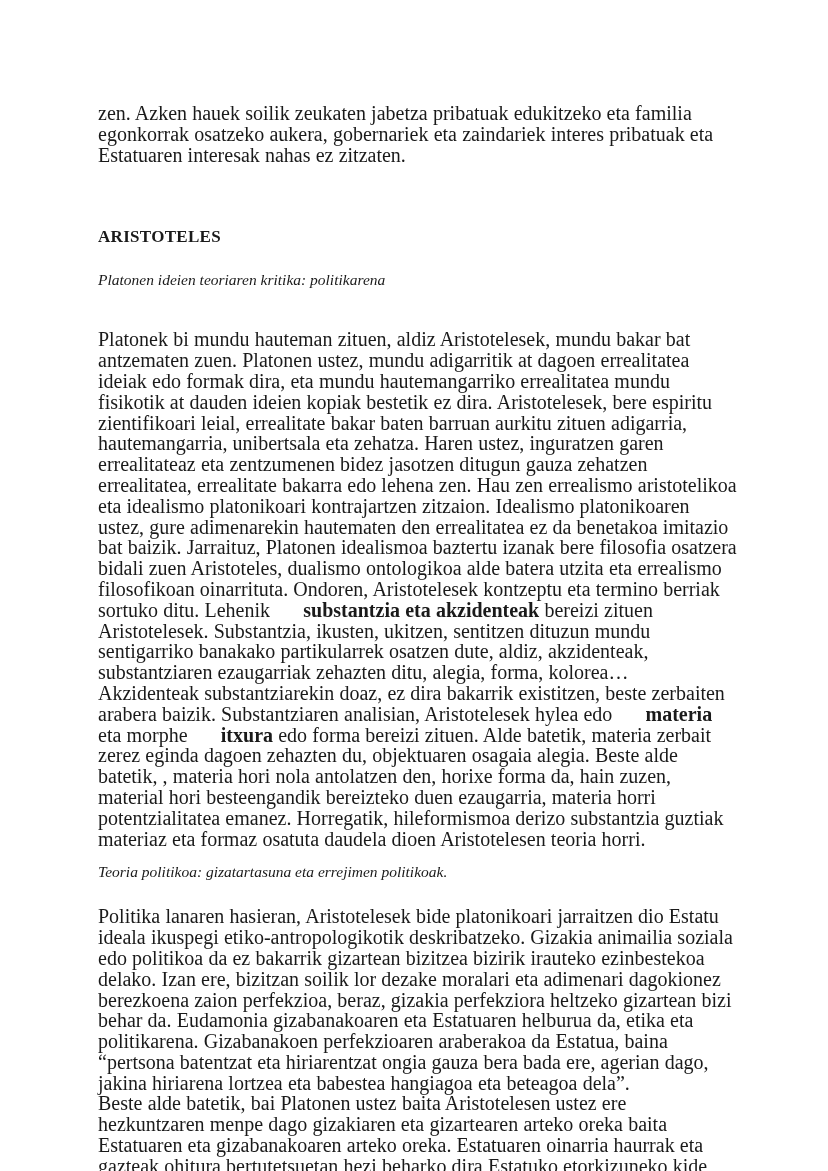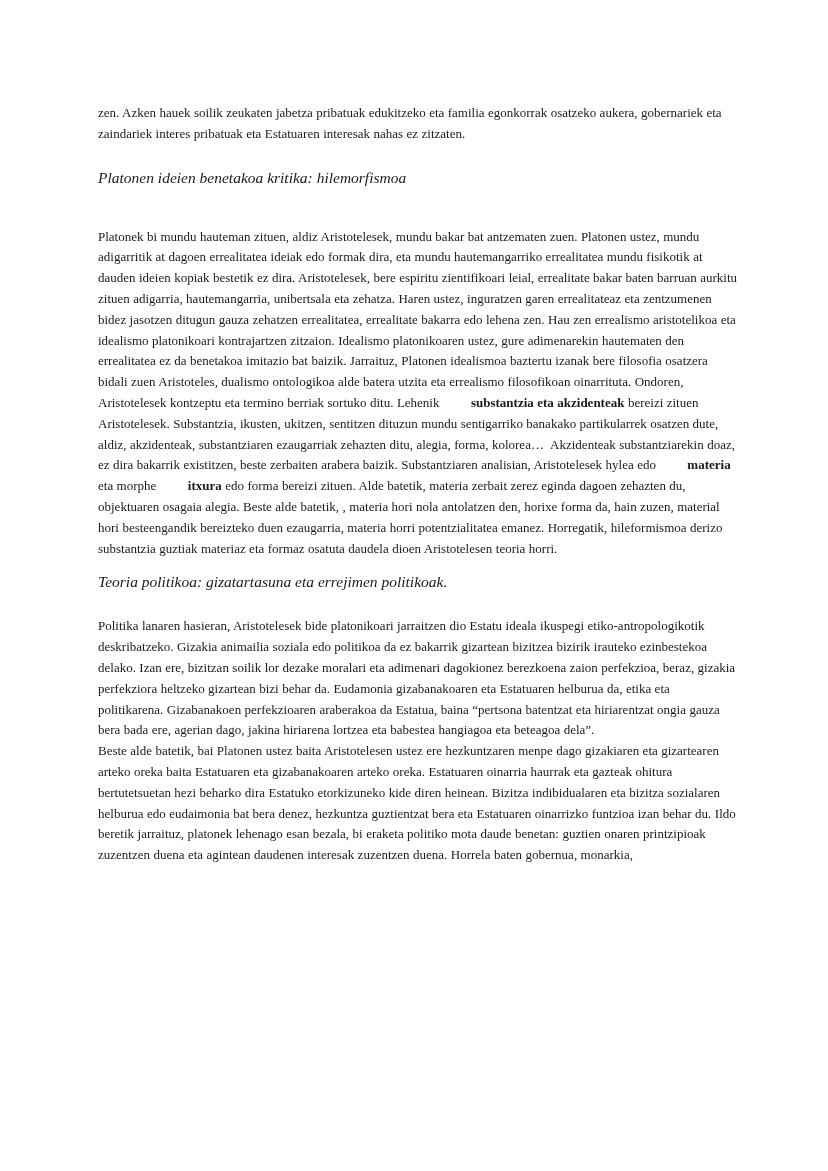--- a/index.html
+++ b/index.html
@@ -13,21 +13,21 @@
     height: 1171px;
     background: #ffffff;
     box-sizing: border-box;
     padding: 103px 90px 0 98px;
     font-family: "Liberation Serif", serif;
     color: #1a1a1a;
     overflow: hidden;
   }
   .body-text {
     margin: 0;
-    font-size: 13px;
+    font-size: 20px;
     line-height: 20.8px;
     text-align: left;
     word-spacing: 0.2px;
   }
   .heading {
     margin: 61px 0 0 0;
     font-size: 17px;
     line-height: 21px;
     font-weight: bold;
     letter-spacing: 0.3px;
@@ -45,22 +45,23 @@
   .para-2     { margin-top: 24px; }
   .bold { font-weight: bold; margin-left: 28px; }
 </style>
 </head>
 <body>
 
 <div class="page">
 
   <p class="body-text">zen. Azken hauek soilik zeukaten jabetza pribatuak edukitzeko eta familia egonkorrak osatzeko aukera, gobernariek eta zaindariek interes pribatuak eta Estatuaren interesak nahas ez zitzaten.</p>
 
+  <h1 class="heading">ARISTOTELES</h1>
 
-  <p class="subtitle subtitle-1">Platonen ideien benetakoa kritika: hilemorfismoa</p>
+  <p class="subtitle subtitle-1">Platonen ideien teoriaren kritika: politikarena</p>
 
   <p class="body-text para-1"><span>Platonek bi mundu hauteman zituen, aldiz Aristotelesek, mundu bakar bat antzematen zuen. Platonen ustez, mundu adigarritik at dagoen errealitatea ideiak edo formak dira, eta mundu hautemangarriko errealitatea mundu fisikotik at dauden ideien kopiak bestetik ez dira. Aristotelesek, bere espiritu zientifikoari leial, errealitate bakar baten barruan aurkitu zituen adigarria, hautemangarria, unibertsala eta zehatza. Haren ustez, inguratzen garen errealitateaz eta zentzumenen bidez jasotzen ditugun gauza zehatzen errealitatea, errealitate bakarra edo lehena zen. Hau zen errealismo aristotelikoa eta idealismo platonikoari kontrajartzen zitzaion. Idealismo platonikoaren ustez, gure adimenarekin hautematen den errealitatea ez da benetakoa imitazio bat baizik. Jarraituz, Platonen idealismoa baztertu izanak bere filosofia osatzera bidali zuen Aristoteles, dualismo ontologikoa alde batera utzita eta errealismo filosofikoan oinarrituta. Ondoren, Aristotelesek kontzeptu eta termino berriak sortuko ditu. Lehenik </span><span class="bold">substantzia eta akzidenteak</span><span> bereizi zituen Aristotelesek. Substantzia, ikusten, ukitzen, sentitzen dituzun mundu sentigarriko banakako partikularrek osatzen dute, aldiz, akzidenteak, substantziaren ezaugarriak zehazten ditu, alegia, forma, kolorea…&nbsp; Akzidenteak substantziarekin doaz, ez dira bakarrik existitzen, beste zerbaiten arabera baizik. Substantziaren analisian, Aristotelesek hylea edo </span><span class="bold">materia</span><span> eta morphe </span><span class="bold">itxura</span><span> edo forma bereizi zituen. Alde batetik, materia zerbait zerez eginda dagoen zehazten du, objektuaren osagaia alegia. Beste alde batetik, , materia hori nola antolatzen den, horixe forma da, hain zuzen, material hori besteengandik bereizteko duen ezaugarria, materia horri potentzialitatea emanez. Horregatik, hileformismoa derizo substantzia guztiak materiaz eta formaz osatuta daudela dioen Aristotelesen teoria horri.</span></p>
 
   <p class="subtitle subtitle-2">Teoria politikoa: gizatartasuna eta errejimen politikoak.</p>
 
   <p class="body-text para-2">Politika lanaren hasieran, Aristotelesek bide platonikoari jarraitzen dio Estatu ideala ikuspegi etiko-antropologikotik deskribatzeko. Gizakia animailia soziala edo politikoa da ez bakarrik gizartean bizitzea bizirik irauteko ezinbestekoa delako. Izan ere, bizitzan soilik lor dezake moralari eta adimenari dagokionez berezkoena zaion perfekzioa, beraz, gizakia perfekziora heltzeko gizartean bizi behar da. Eudamonia gizabanakoaren eta Estatuaren helburua da, etika eta politikarena. Gizabanakoen perfekzioaren araberakoa da Estatua, baina “pertsona batentzat eta hiriarentzat ongia gauza bera bada ere, agerian dago, jakina hiriarena lortzea eta babestea hangiagoa eta beteagoa dela”.</p>
 
   <p class="body-text">Beste alde batetik, bai Platonen ustez baita Aristotelesen ustez ere hezkuntzaren menpe dago gizakiaren eta gizartearen arteko oreka baita Estatuaren eta gizabanakoaren arteko oreka. Estatuaren oinarria haurrak eta gazteak ohitura bertutetsuetan hezi beharko dira Estatuko etorkizuneko kide diren heinean. Bizitza indibidualaren eta bizitza sozialaren helburua edo eudaimonia bat bera denez, hezkuntza guztientzat bera eta Estatuaren oinarrizko funtzioa izan behar du. Ildo beretik jarraituz, platonek lehenago esan bezala, bi eraketa politiko mota daude benetan: guztien onaren printzipioak zuzentzen duena eta agintean daudenen interesak zuzentzen duena. Horrela baten gobernua, monarkia,</p>
 
 </div>

